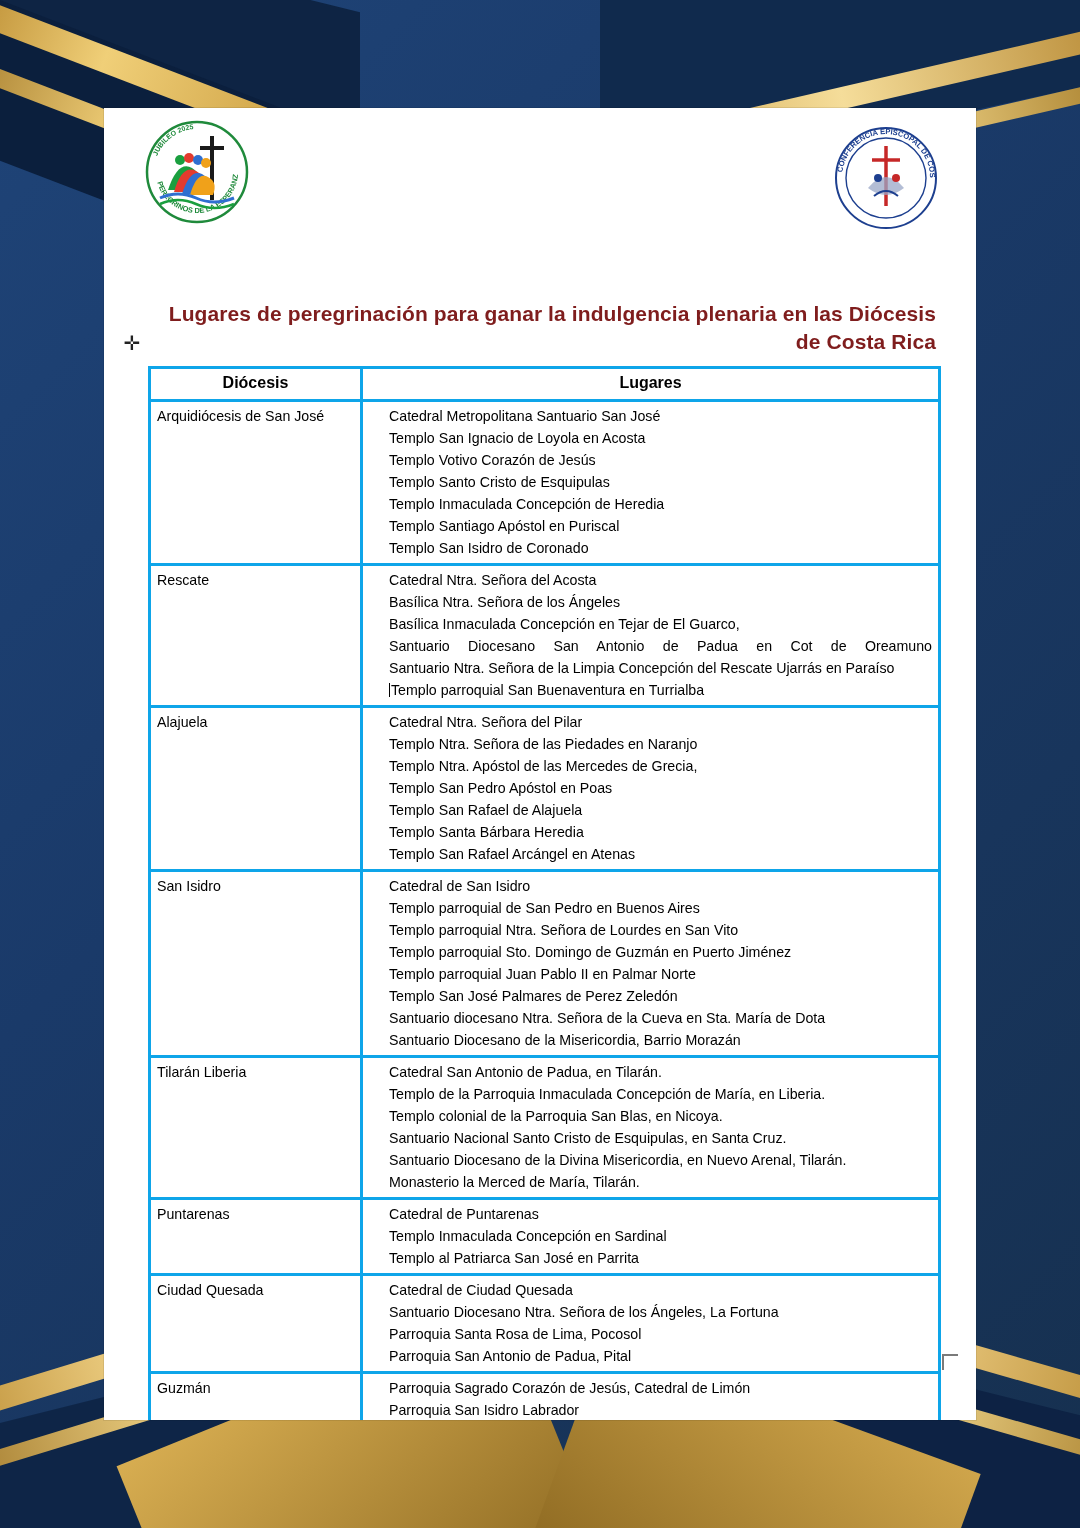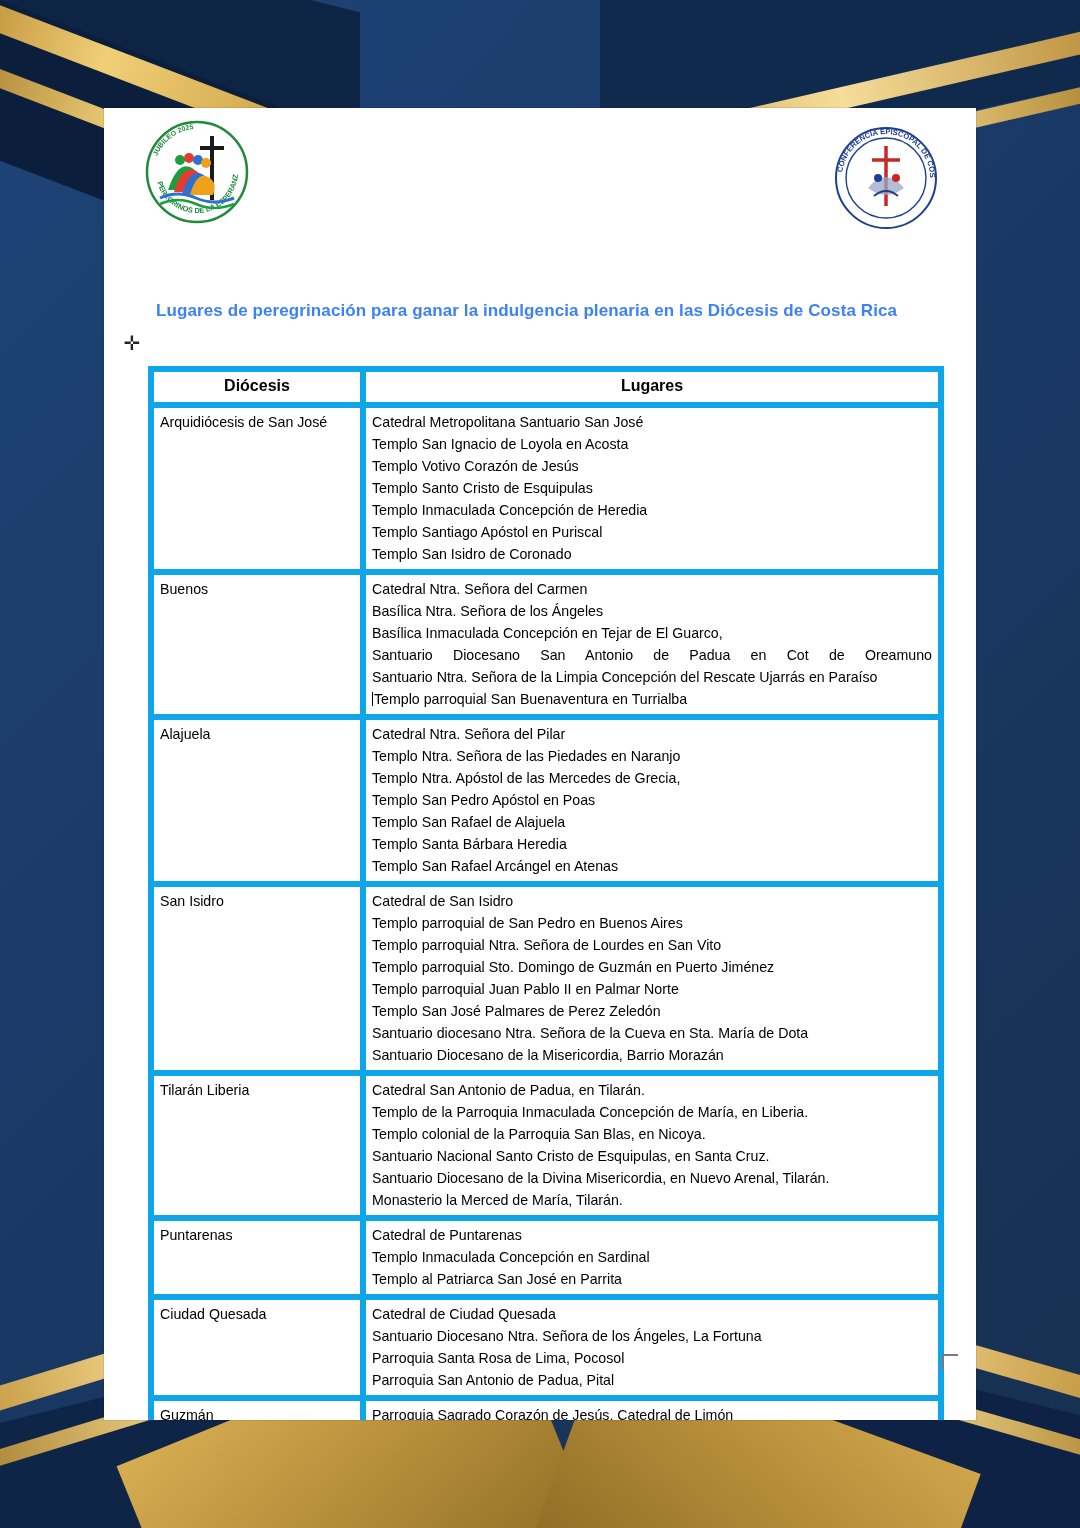--- a/index.html
+++ b/index.html
@@ -190,40 +190,40 @@
     height: 14px;
     border-top: 2px solid #7a7a7a;
     border-left: 2px solid #7a7a7a;
   }
 
   .doc-title {
     position: absolute;
     left: 52px;
     top: 192px;
     width: 780px;
-    text-align: left;
+    text-align: right;
     font-weight: bold;
-    font-size: 17px;
+    font-size: 21px;
     line-height: 1.35;
-    color: #3b82f6;
+    color: #7f1d1d;
     letter-spacing: 0.1px;
   }
 
   table.doc-table {
     position: absolute;
     left: 44px;
     top: 258px;
     width: 790px;
     border-collapse: collapse;
     table-layout: fixed;
     font-size: 14.2px;
     color: #000;
   }
   table.doc-table td, table.doc-table th {
-    border: 6px solid #0ea5e9;
+    border: 3px solid #0ea5e9;
     vertical-align: top;
     padding: 3px 6px 4px 6px;
     line-height: 1.55;
   }
   table.doc-table th {
     text-align: center;
     font-weight: bold;
     font-size: 16px;
     padding: 2px 6px 3px 6px;
   }
@@ -233,20 +233,21 @@
   td.dioc {
     text-align: justify;
     text-align-last: left;
     hyphens: none;
   }
   td.dioc.justify-both {
     text-align: justify;
   }
   td.lugares div.line {
     white-space: normal;
+    margin-left: 20px;
   }
   td.lugares div.line.just {
     text-align: justify;
     text-align-last: justify;
   }
   .squiggle {
     text-decoration-style: wavy;
     text-decoration-color: #d33;
     text-decoration-thickness: 1px;
   }
@@ -355,23 +356,23 @@
           <div class="line">Templo San Ignacio de Loyola en Acosta</div>
           <div class="line">Templo Votivo Corazón de Jesús</div>
           <div class="line">Templo Santo Cristo de Esquipulas</div>
           <div class="line">Templo Inmaculada Concepción de Heredia</div>
           <div class="line">Templo Santiago Apóstol en Puriscal</div>
           <div class="line">Templo San Isidro de Coronado</div>
         </td>
       </tr>
 
       <tr>
-        <td class="dioc">Buenos</td>
-        <td class="lugares">
-          <div class="line">Catedral Ntra. Señora del Carmen</div>
+        <td class="dioc">Rescate</td>
+        <td class="lugares">
+          <div class="line">Catedral Ntra. Señora del Acosta</div>
           <div class="line">Basílica Ntra. Señora de los Ángeles</div>
           <div class="line">Basílica Inmaculada Concepción en Tejar de El Guarco,</div>
           <div class="line just">Santuario Diocesano San Antonio de Padua en <span class="squiggle">Cot</span> de Oreamuno</div>
           <div class="line">Santuario Ntra. Señora de la Limpia Concepción del Rescate Ujarrás en Paraíso</div>
           <div class="line caret-line">Templo parroquial San Buenaventura en Turrialba</div>
         </td>
       </tr>
 
       <tr>
         <td class="dioc">Alajuela</td>

